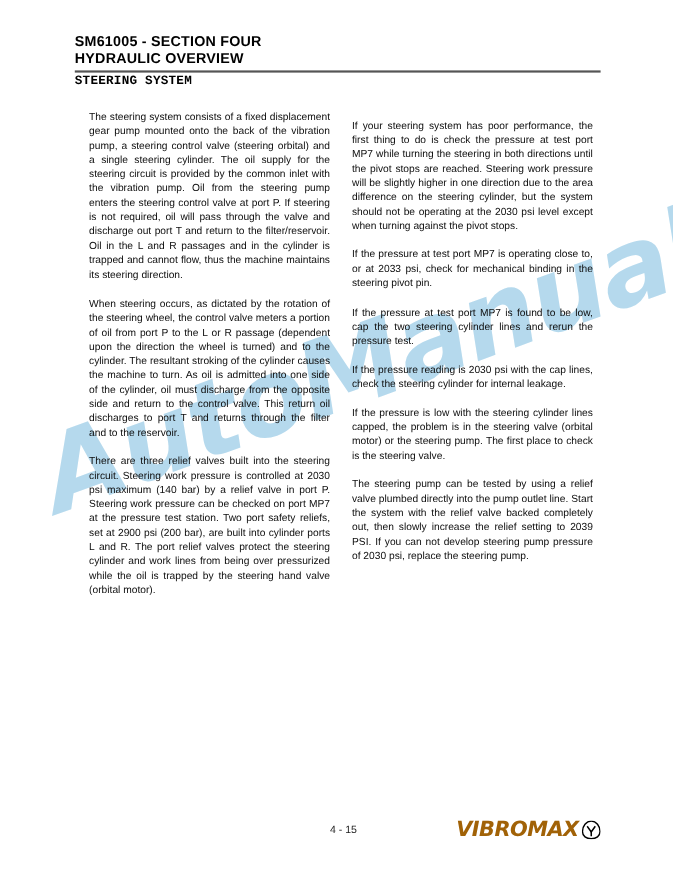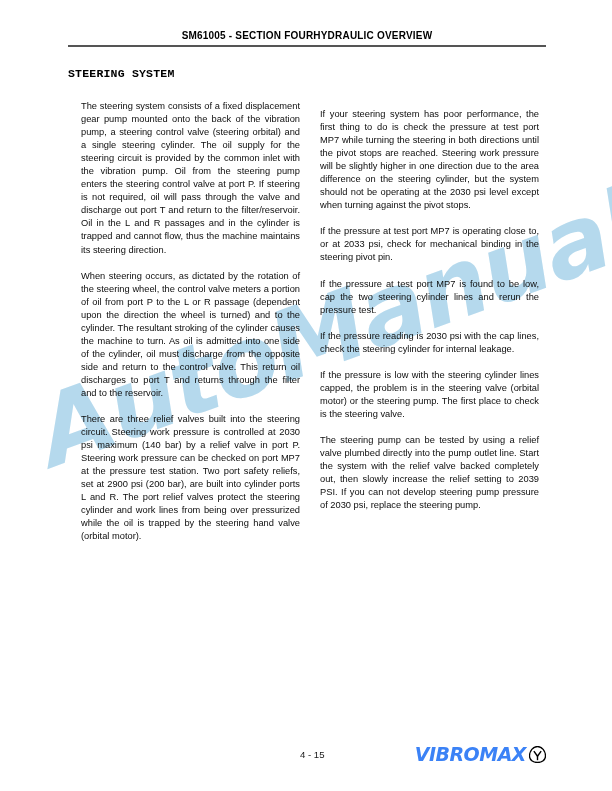--- a/index.html
+++ b/index.html
@@ -61,23 +61,24 @@
     left: 68px;
     top: 30px;
     width: 478px;
     z-index: 2;
   }
   .header-row {
     display: flex;
     justify-content: center;
     align-items: baseline;
     font-weight: bold;
-    font-size: 10px;
+    font-size: 13px;
     letter-spacing: 0.2px;
     color: #000;
+    flex-direction: column;
   }
   .header-rule {
     margin-top: 4px;
     height: 2px;
     background: #555555;
     width: 100%;
   }
 
   
   .section-title {
@@ -150,21 +151,21 @@
     display: flex;
     align-items: center;
     gap: 3px;
   }
   .logo-word {
     font-family: "DejaVu Sans", sans-serif;
     font-weight: 700;
     font-style: italic;
     font-size: 19px;
     letter-spacing: -0.5px;
-    color: #3b82f6;
+    color: #a16207;
     line-height: 1;
   }
   .logo-mark {
     width: 17px;
     height: 17px;
     position: relative;
   }
   .logo-mark svg { display: block; }
 </style>
 </head>

